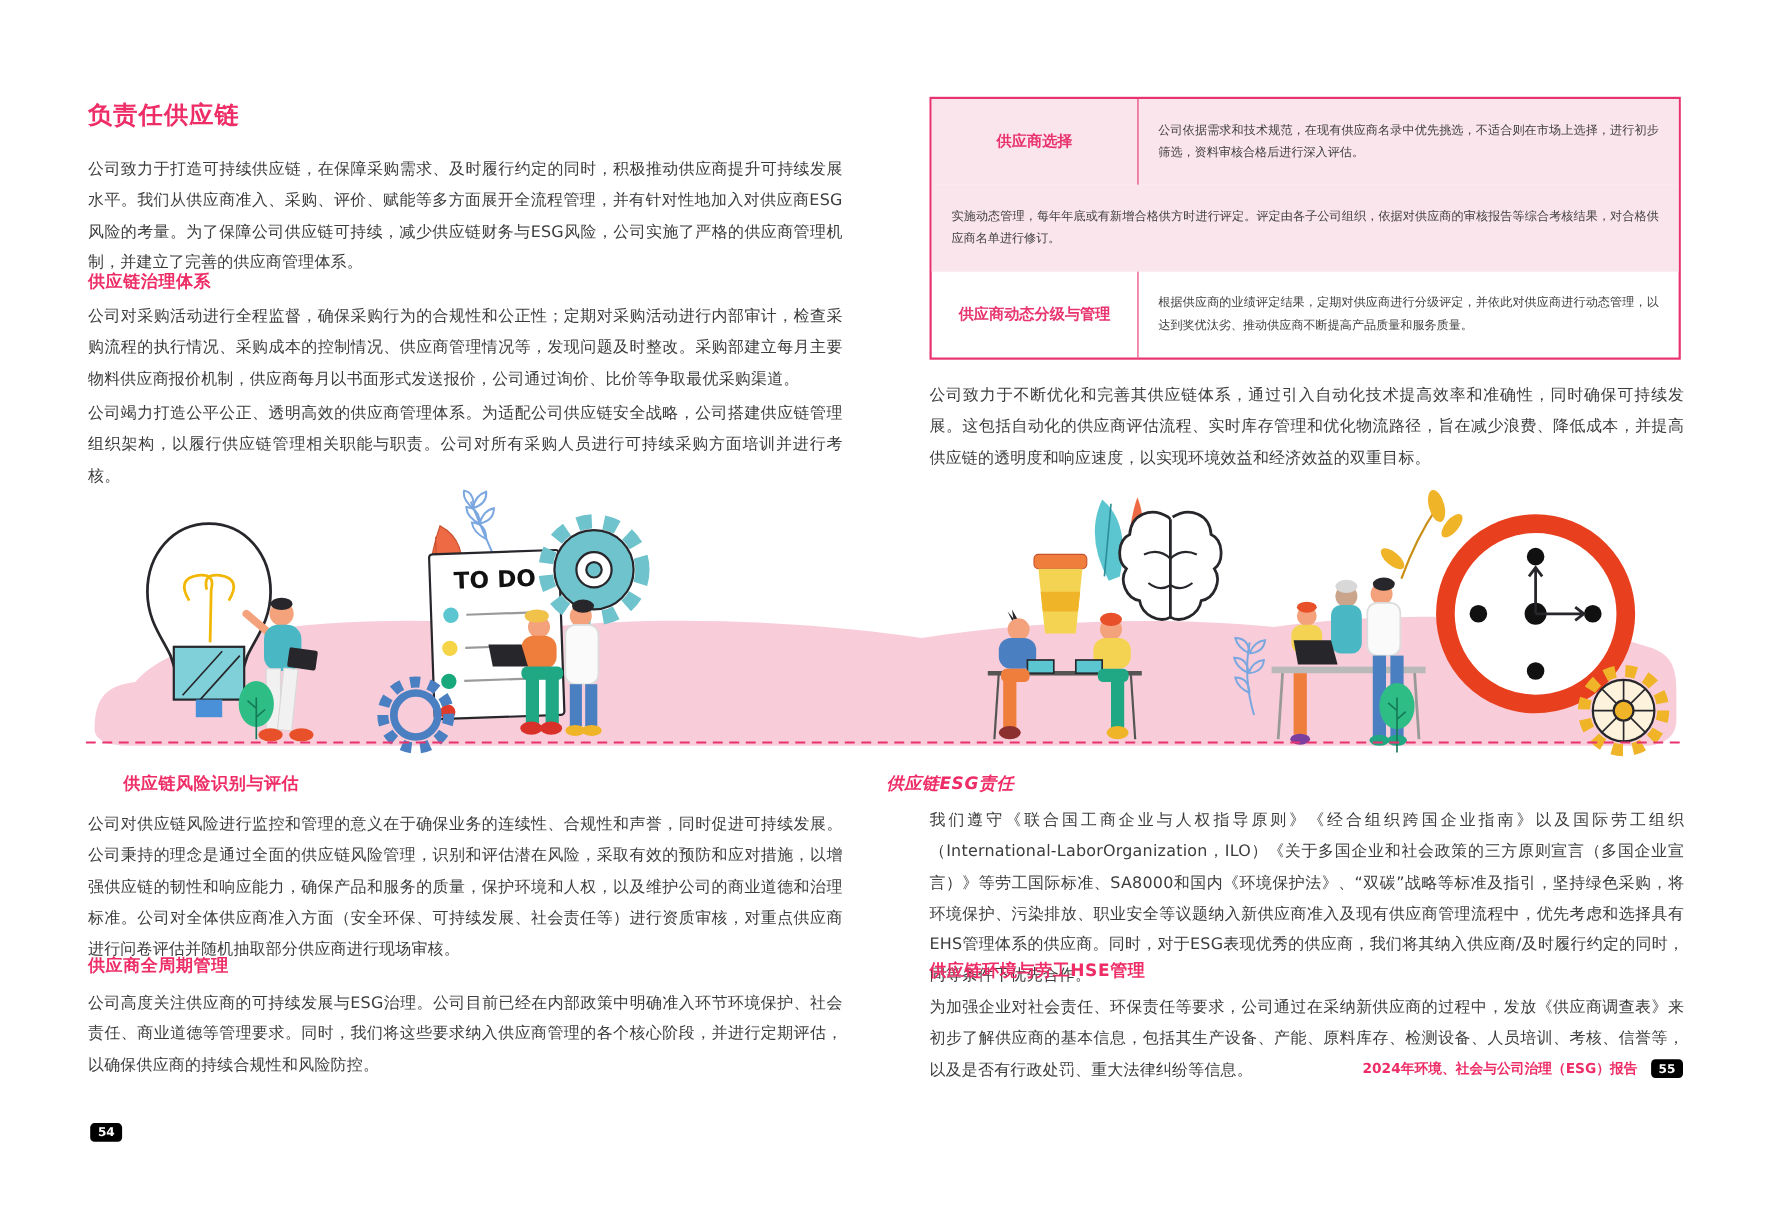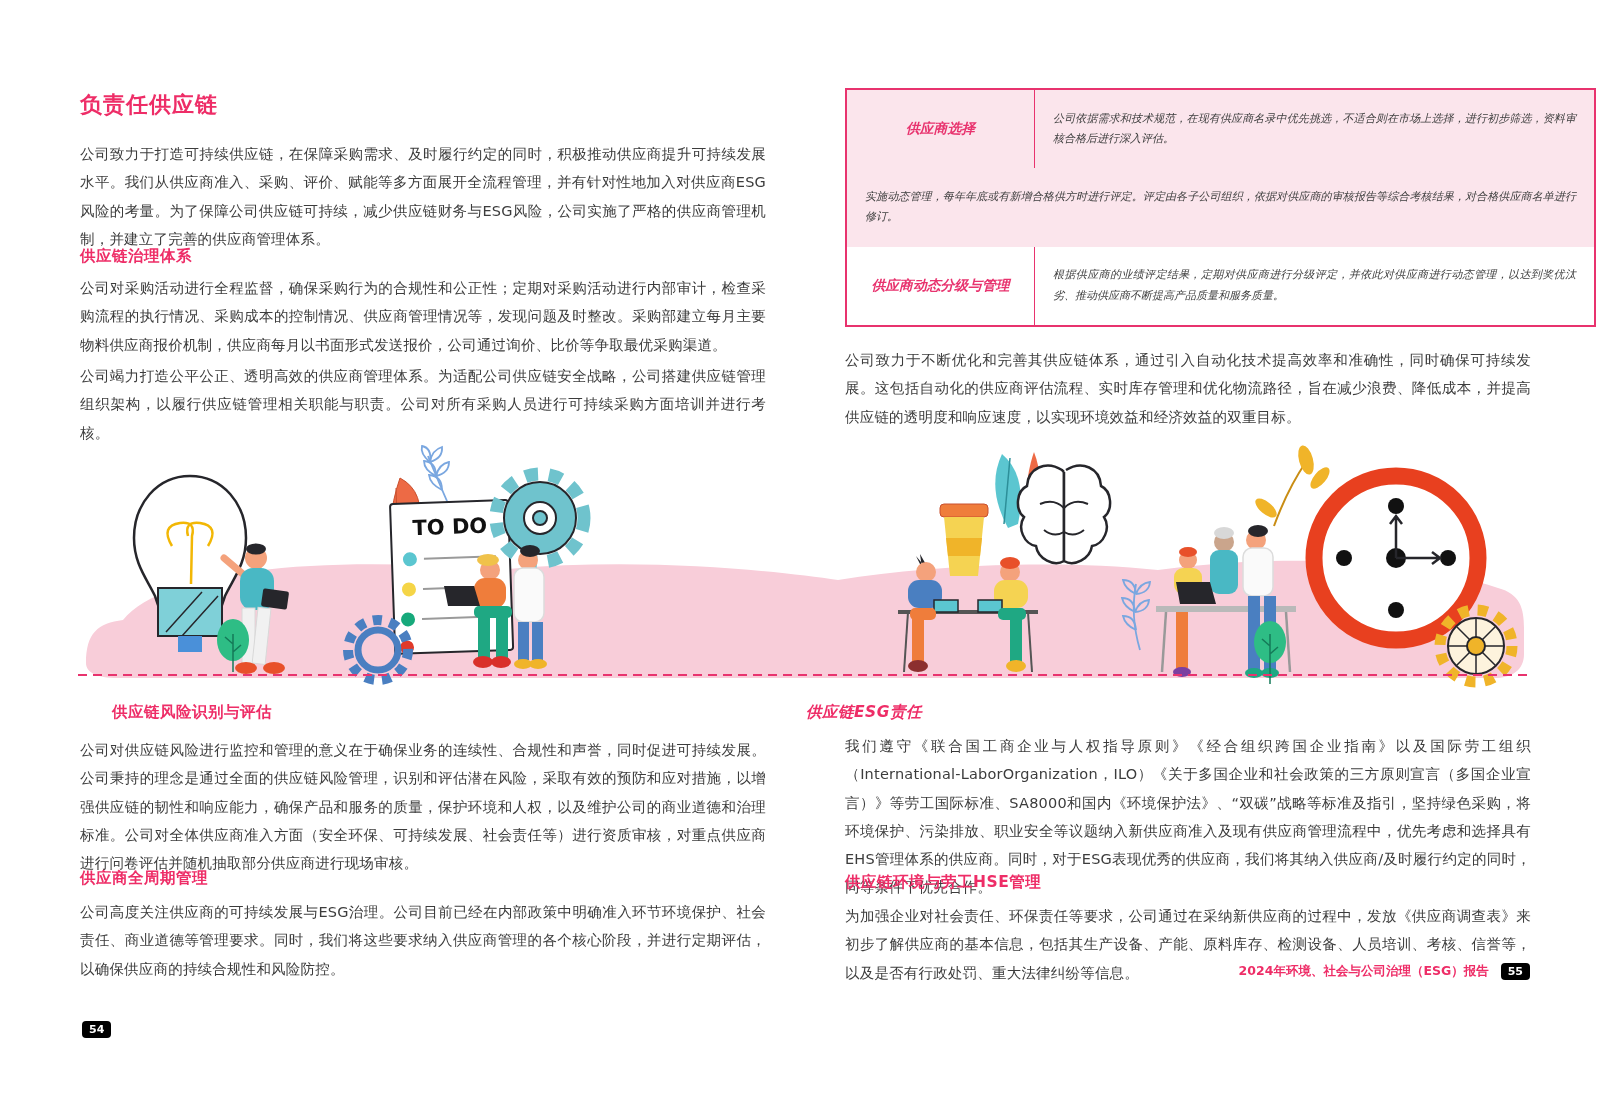--- a/index.html
+++ b/index.html
@@ -6,22 +6,22 @@
   html,body { width:1610px; height:1100px; background:#fff; overflow:hidden;
     font-family:"DejaVu Sans","Liberation Sans",sans-serif; }
   .abs { position:absolute; }
   .title { font-size:22px; font-weight:bold; color:#ee2d67; letter-spacing:1px; }
   .hd { font-size:15.5px; font-weight:bold; color:#ee2d67; letter-spacing:0.5px; }
   .para { font-size:14.5px; line-height:1.95; color:#3c3c3c; text-align:justify;
     letter-spacing:0.2px; }
   .col { width:686px; }
 
   
-  .sup-table { width:751px; height:239px; border:2px solid #e8336e;
-    display:flex; flex-direction:column; background:#fff;font-style:italic; }
+  .sup-table { width:683px; height:239px; border:2px solid #e8336e;
+    display:flex; flex-direction:column; background:#fff; }
   .sup-row { flex:1; display:flex; }
   .sup-row.pink { background:#fbe5ec; }
   .sup-label { width:188px; border-right:1.5px solid #e8336e; display:flex;
     align-items:center; justify-content:center; text-align:center;
     color:#e8336e; font-weight:bold; font-size:13.8px; padding:4px 10px; }
   .sup-desc { flex:1; display:flex; align-items:center; padding:16px 18px;
     font-size:11px; line-height:1.85; color:#404040; text-align:justify; }
 
   
   .page-badge { background:#000000; color:#fff; font-size:11px; font-weight:bold;

